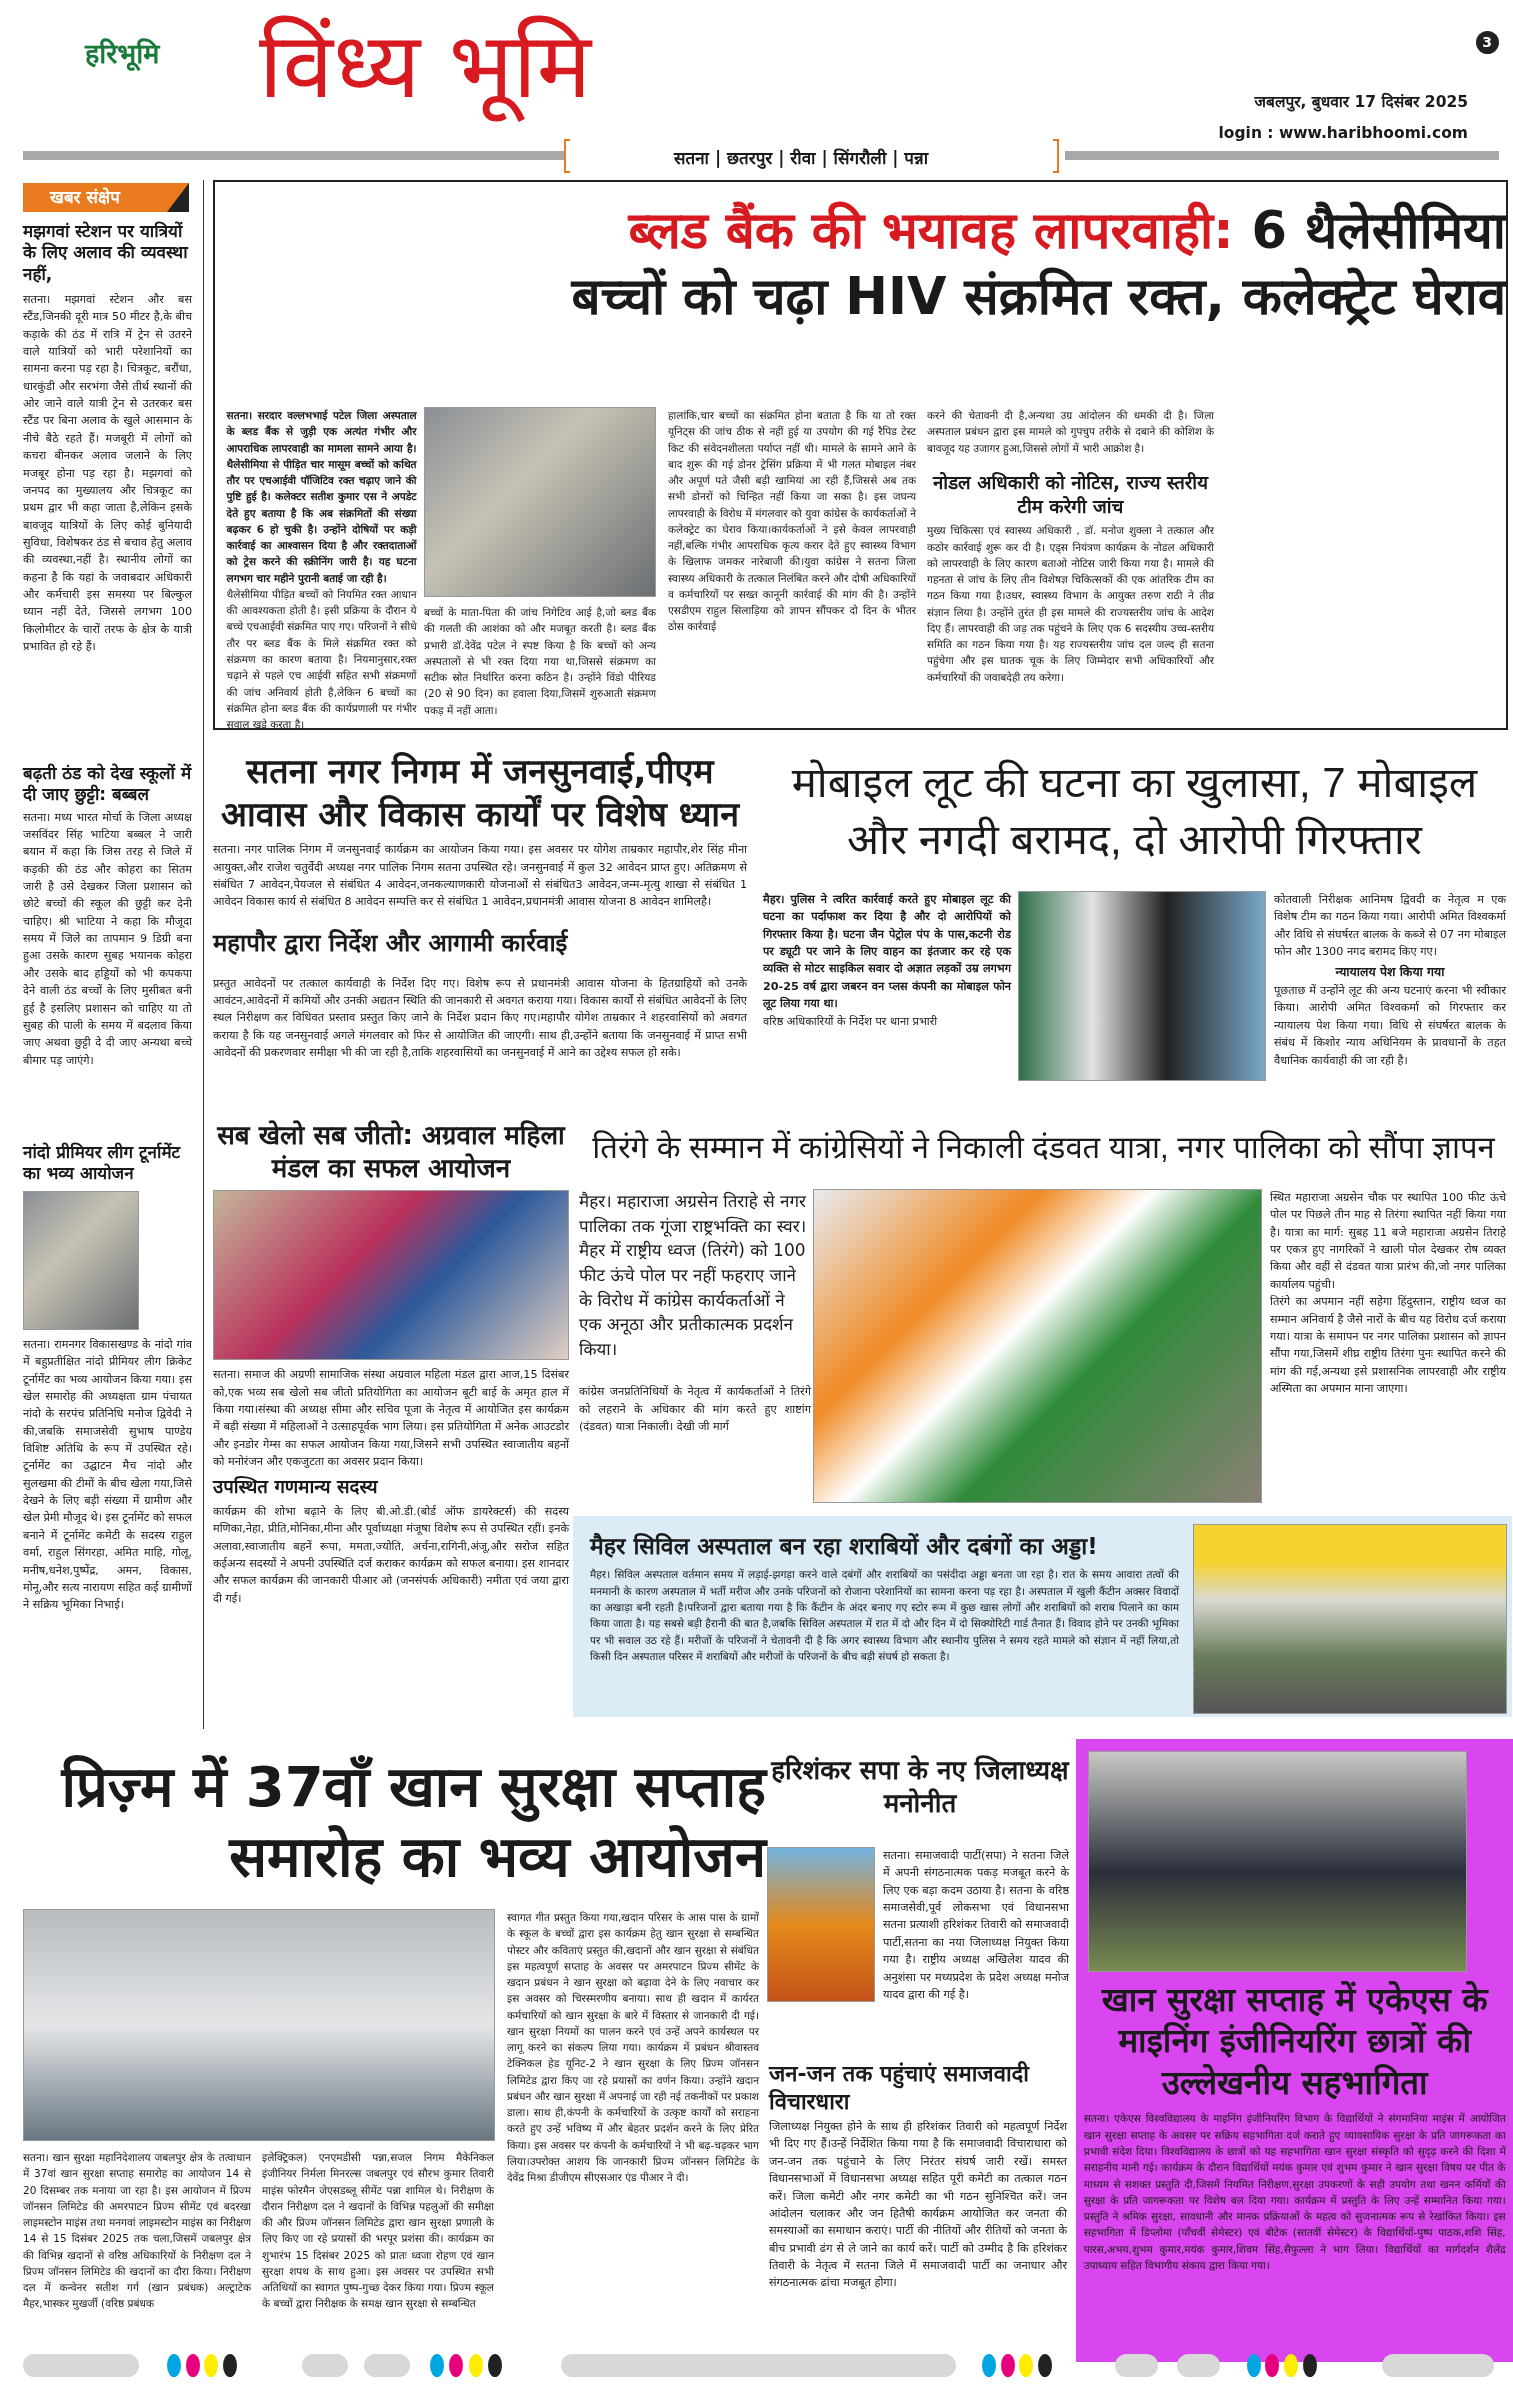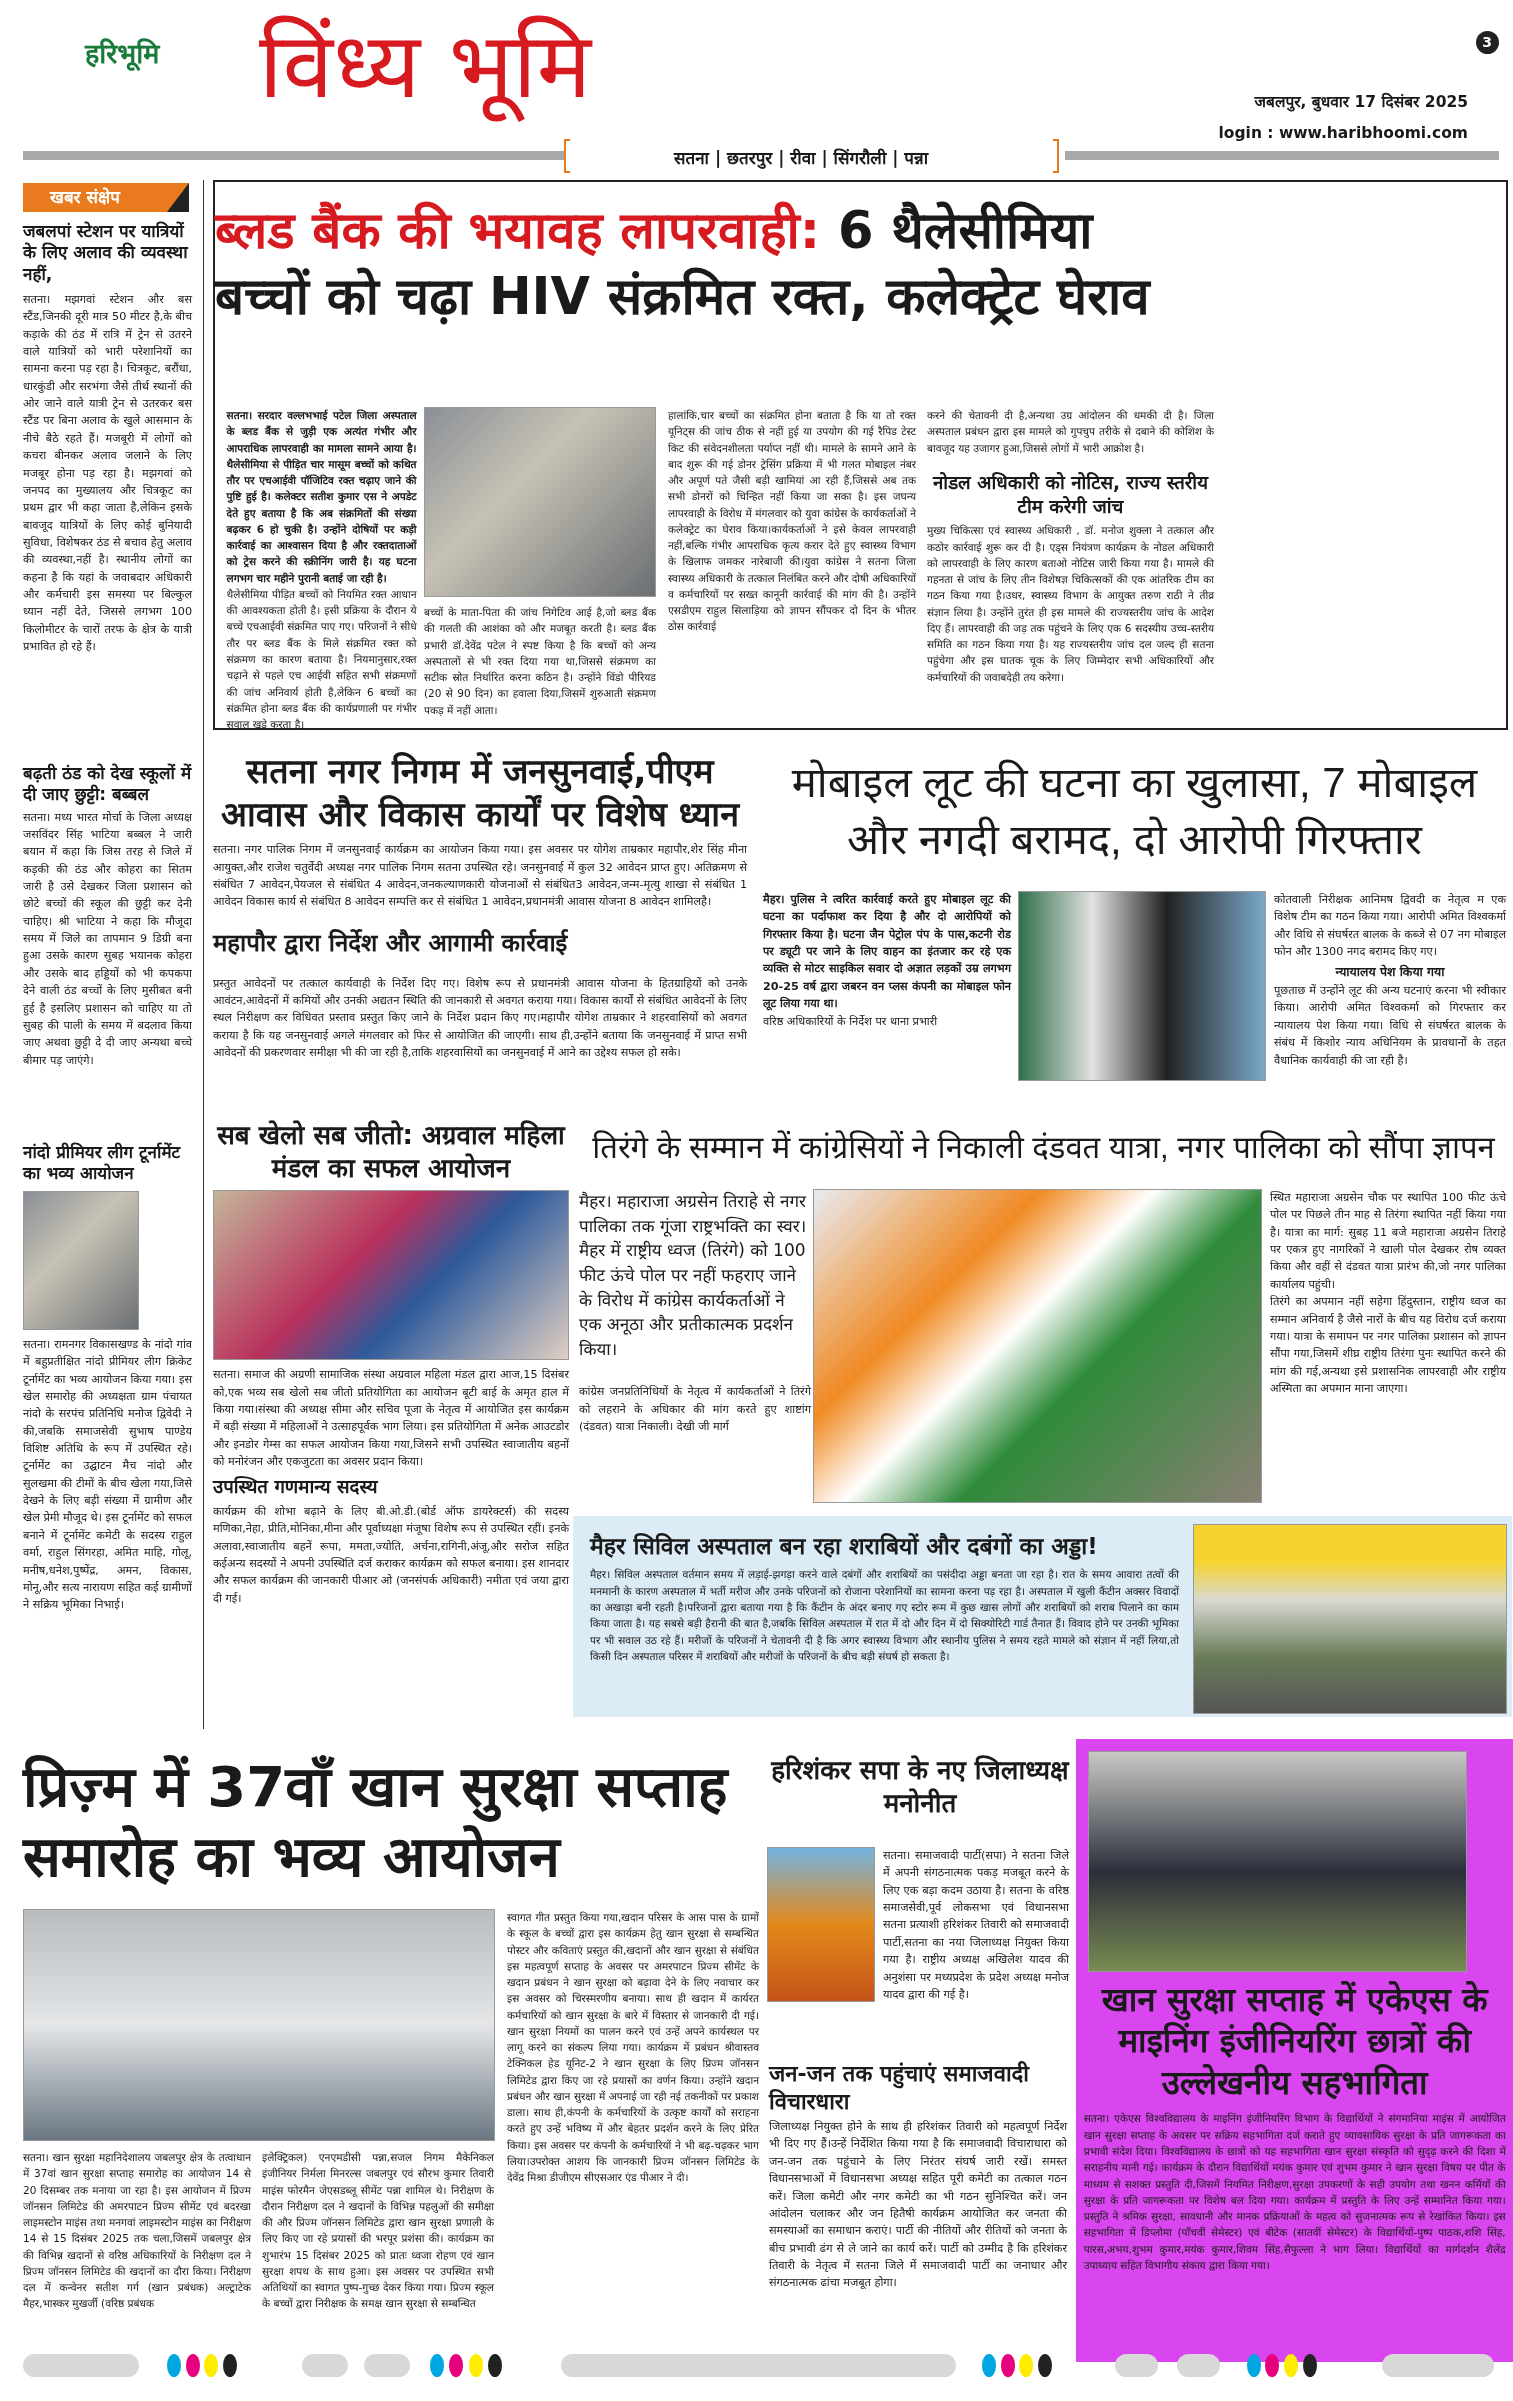--- a/index.html
+++ b/index.html
@@ -13,21 +13,21 @@
 .grey-bar{top:151px;height:9.3px;background:#a7a8aa}
 .bracket{top:139px;width:6.2px;height:34px;border:2.3px solid #e97a1e}
 .bracket.l{border-right:none}
 .bracket.r{border-left:none}
 .cities{left:674px;top:146px;font-size:17px;font-weight:bold}
 .brief-tag{left:23px;top:183px;width:166px;height:29px;background:#e97a1e;color:#fff;font-size:17px;font-weight:bold;padding-left:27px;line-height:29px}
 .brief-tag:after{content:"";position:absolute;right:0;top:0;border-top:29px solid transparent;border-right:22px solid #222}
 .h-brief{font-weight:bold;font-size:17px;line-height:1.25}
 .body-text{font-size:11.2px;line-height:1.55;text-align:justify}
 .main-box{left:213px;top:180px;width:1295px;height:550px;border:2.3px solid #222}
-.main-h{font-weight:bold;font-size:51px;line-height:1.3;text-align:left}
+.main-h{font-weight:bold;font-size:51px;line-height:1.3;text-align:right}
 .red{color:#d71920}
 .photo{background:linear-gradient(135deg,#8a8f96,#c7c2b5 40%,#6b6f73);border:0.8px solid #999}
 .sub-h{font-weight:bold;font-size:22px;text-align:center;line-height:1.25}
 .h-large{font-weight:bold;font-size:34px;line-height:1.25;text-align:center}
 .h-thin{font-size:42px;line-height:1.35;text-align:center;font-family:"Liberation Sans Narrow","Liberation Sans",sans-serif}
 .col-rule{width:1.5px;background:#333}
 .blue-box{left:573px;top:1516px;width:939px;height:201px;background:#dcecf6}
 .beige-box{left:1076px;top:1739px;width:438px;height:623px;background:#d946ef}
 .cmyk{top:2354px;height:23px;width:14px;border-radius:50%}
 .grey-oval{top:2354px;height:23px;background:#d8d8d8;border-radius:11.6px}
@@ -41,21 +41,21 @@
 <div class="abs date">जबलपुर, बुधवार 17 दिसंबर 2025</div>
 <div class="abs login">login : www.haribhoomi.com</div>
 <div class="abs grey-bar" style="left:23px;width:542px"></div>
 <div class="abs grey-bar" style="left:1065px;width:434px"></div>
 <div class="abs bracket l" style="left:564px"></div>
 <div class="abs bracket r" style="left:1053px"></div>
 <div class="abs cities">सतना | छतरपुर | रीवा | सिंगरौली | पन्ना</div>
 
 <div class="abs brief-tag">खबर संक्षेप</div>
 <div class="abs" style="left:23px;top:221px;width:169px">
-  <div class="h-brief">जबलपां स्टेशन पर यात्रियों के लिए अलाव की व्यवस्था नहीं,</div>
+  <div class="h-brief">मझगवां स्टेशन पर यात्रियों के लिए अलाव की व्यवस्था नहीं,</div>
   <div class="body-text" style="margin-top:6.2px">सतना। मझगवां स्टेशन और बस स्टैंड,जिनकी दूरी मात्र 50 मीटर है,के बीच कड़ाके की ठंड में रात्रि में ट्रेन से उतरने वाले यात्रियों को भारी परेशानियों का सामना करना पड़ रहा है। चित्रकूट, बरौंधा, धारकुंडी और सरभंगा जैसे तीर्थ स्थानों की ओर जाने वाले यात्री ट्रेन से उतरकर बस स्टैंड पर बिना अलाव के खुले आसमान के नीचे बैठे रहते हैं। मजबूरी में लोगों को कचरा बीनकर अलाव जलाने के लिए मजबूर होना पड़ रहा है। मझगवां को जनपद का मुख्यालय और चित्रकूट का प्रथम द्वार भी कहा जाता है,लेकिन इसके बावजूद यात्रियों के लिए कोई बुनियादी सुविधा, विशेषकर ठंड से बचाव हेतु अलाव की व्यवस्था,नहीं है। स्थानीय लोगों का कहना है कि यहां के जवाबदार अधिकारी और कर्मचारी इस समस्या पर बिल्कुल ध्यान नहीं देते, जिससे लगभग 100 किलोमीटर के चारों तरफ के क्षेत्र के यात्री प्रभावित हो रहे हैं।</div>
 </div>
 <div class="abs" style="left:23px;top:763px;width:169px">
   <div class="h-brief">बढ़ती ठंड को देख स्कूलों में दी जाए छुट्टी: बब्बल</div>
   <div class="body-text" style="margin-top:3.1px">सतना। मध्य भारत मोर्चा के जिला अध्यक्ष जसविंदर सिंह भाटिया बब्बल ने जारी बयान में कहा कि जिस तरह से जिले में कड़की की ठंड और कोहरा का सितम जारी है उसे देखकर जिला प्रशासन को छोटे बच्चों की स्कूल की छुट्टी कर देनी चाहिए। श्री भाटिया ने कहा कि मौजूदा समय में जिले का तापमान 9 डिग्री बना हुआ उसके कारण सुबह भयानक कोहरा और उसके बाद हड्डियों को भी कपकपा देने वाली ठंड बच्चों के लिए मुसीबत बनी हुई है इसलिए प्रशासन को चाहिए या तो सुबह की पाली के समय में बदलाव किया जाए अथवा छुट्टी दे दी जाए अन्यथा बच्चे बीमार पड़ जाएंगे।</div>
 </div>
 <div class="abs" style="left:23px;top:1142px;width:169px">
   <div class="h-brief">नांदो प्रीमियर लीग टूर्नामेंट का भव्य आयोजन</div>
   <div class="photo" style="width:116px;height:139px;margin:6.2px 0"></div>
   <div class="body-text">सतना। रामनगर विकासखण्ड के नांदो गांव में बहुप्रतीक्षित नांदो प्रीमियर लीग क्रिकेट टूर्नामेंट का भव्य आयोजन किया गया। इस खेल समारोह की अध्यक्षता ग्राम पंचायत नांदो के सरपंच प्रतिनिधि मनोज द्विवेदी ने की,जबकि समाजसेवी सुभाष पाण्डेय विशिष्ट अतिथि के रूप में उपस्थित रहे। टूर्नामेंट का उद्घाटन मैच नांदो और सुलखमा की टीमों के बीच खेला गया,जिसे देखने के लिए बड़ी संख्या में ग्रामीण और खेल प्रेमी मौजूद थे। इस टूर्नामेंट को सफल बनाने में टूर्नामेंट कमेटी के सदस्य राहुल वर्मा, राहुल सिंगरहा, अमित माहि, गोलू, मनीष,धनेश,पुष्पेंद्र, अमन, विकास, मोनू,और सत्य नारायण सहित कई ग्रामीणों ने सक्रिय भूमिका निभाई।</div>

